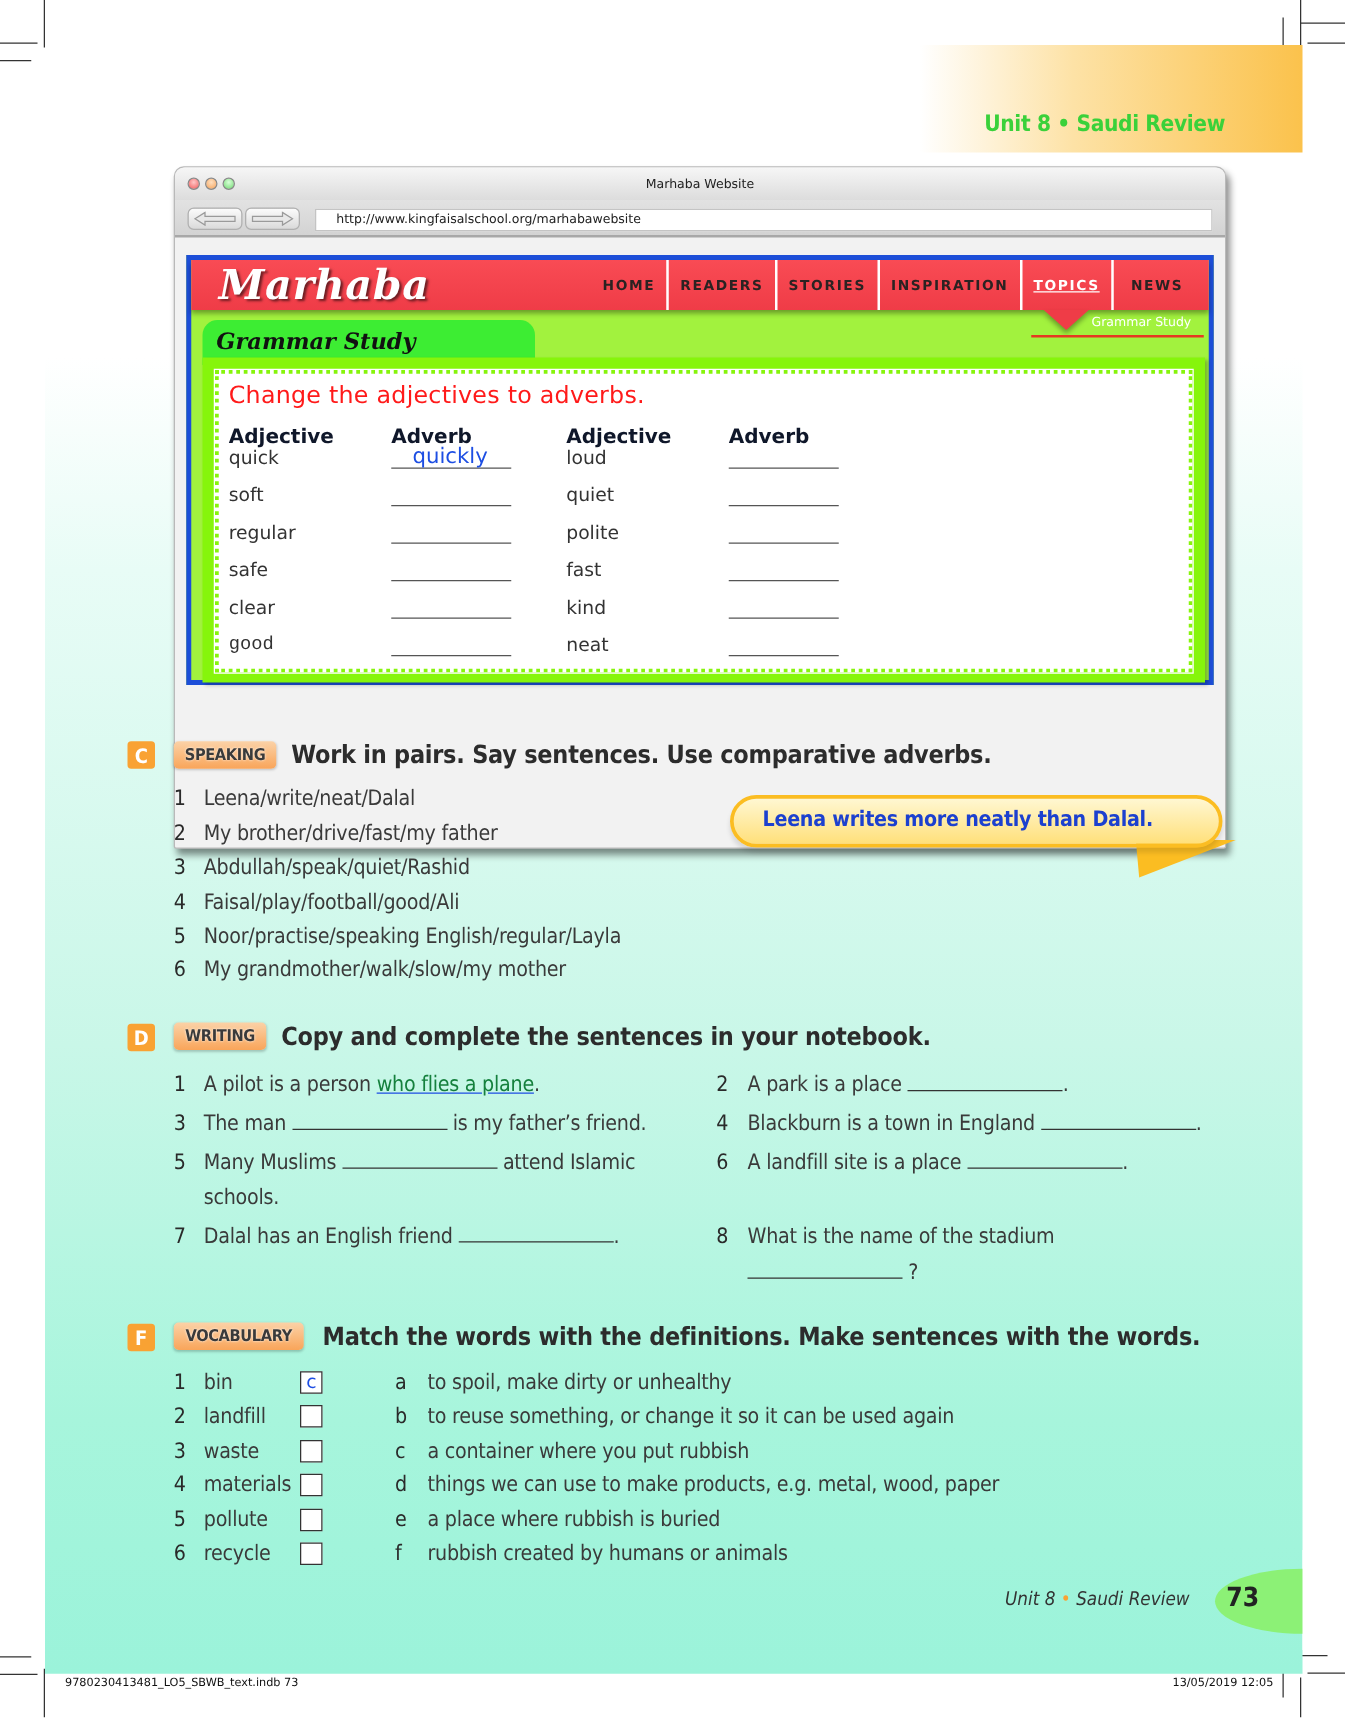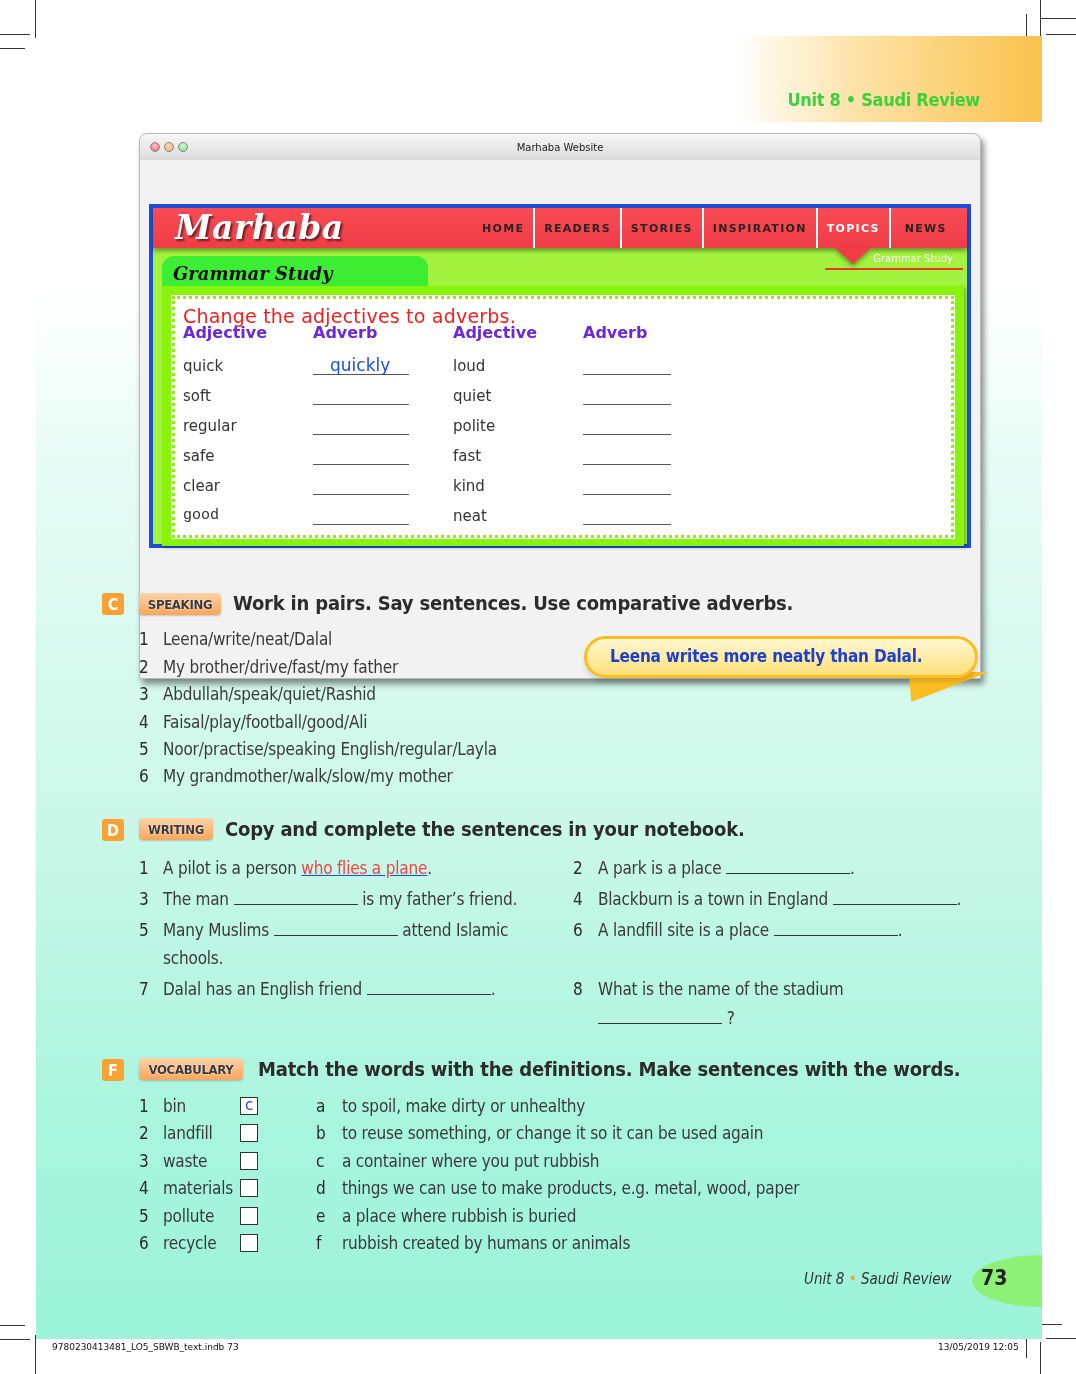--- a/index.html
+++ b/index.html
@@ -64,21 +64,21 @@
     position: absolute; left: 22px; top: 0px; font-family: "DejaVu Serif", serif; font-style: italic; font-weight: bold;
     font-size: 33px; color: #fff; text-shadow: 2px 2px 2px rgba(0,0,0,0.55); letter-spacing: 0.5px;
   }
   .nav { position: absolute; left: 320px; top: 0; height: 40px; display: flex; }
   .nav-item {
     height: 40px; display: flex; align-items: center; padding: 0 9px 0 9px;
     font-family: "DejaVu Sans", sans-serif; font-weight: bold; font-size: 11px; letter-spacing: 1.3px; color: #2b2222;
     border-right: 2px solid #fff; position: relative;
   }
   .nav-item:last-child { border-right: none; padding-left: 14px; }
-  .nav-item.active { color: #fff; }
+  .nav-item.active { color: #fff; text-decoration: underline; }
   .nav-item.active::after {
     content: ""; position: absolute; left: 50%; bottom: -16px; margin-left: -18px;
     border-left: 18px solid transparent; border-right: 18px solid transparent; border-top: 16px solid #ef3c47;
     filter: drop-shadow(0 3px 2px rgba(0,0,0,0.35));
   }
   .breadcrumb {
     position: absolute; right: 14px; top: 45px; font-size: 10px; color: #ffffff; font-family: "DejaVu Sans", sans-serif;
     padding-right: 0; 
   }
   .breadcrumb-line { position: absolute; left: 672px; top: 60px; width: 138px; height: 2px; background: #e53a21; }
@@ -94,21 +94,21 @@
     position: absolute; left: 9px; top: 78px; width: 802px; height: 260px; background: #86f50b;
     box-shadow: 2px 2px 3px rgba(0,0,0,0.25);
   }
   .panel-inner {
     position: absolute; left: 10px; top: 10px; width: 782px; height: 242px; background: #fff;
     border: 3px dotted #86f50b; outline: 1px solid #fff;
   }
   .exercise-title {
     position: absolute; left: 8px; top: 6px; font-family: "DejaVu Sans", sans-serif; font-size: 19px; color: #ff1a1a; letter-spacing: 0.2px;
   }
-  .col-head { position: absolute; top: 24px; font-weight: bold; font-size: 16px; color: #6d28d9; font-family: "DejaVu Sans", sans-serif; }
+  .col-head { position: absolute; top: 40px; font-weight: bold; font-size: 16px; color: #0f172a; font-family: "DejaVu Sans", sans-serif; }
   .cell { position: absolute; font-size: 15px; color: #333; font-family: "DejaVu Sans", sans-serif; }
   .blank { position: absolute; height: 1px; background: #555; }
   .answer { position: absolute; font-size: 17px; color: #1d4ee3; font-family: "DejaVu Sans", sans-serif; }
 
   
   .sec-letter {
     position: absolute; width: 22px; height: 22px; border-radius: 3px; background: #f9a233; color: #fff;
     font-weight: bold; font-size: 16px; display: flex; align-items: center; justify-content: center;
     font-family: "DejaVu Sans Condensed", "DejaVu Sans", sans-serif;
   }
@@ -118,21 +118,21 @@
     font-family: "DejaVu Sans Condensed", "DejaVu Sans", sans-serif; letter-spacing: -0.3px; text-shadow: 0 0 2px #fff;
     box-shadow: 0 1px 2px rgba(0,0,0,0.2);
   }
   .sec-title {
     position: absolute; font-weight: bold; font-size: 20px; color: #2c2c2c;
     font-family: "DejaVu Sans Condensed", "DejaVu Sans", sans-serif; letter-spacing: -0.2px;
   }
   .item { position: absolute; font-size: 17px; color: #3a3a3a; font-family: "DejaVu Sans Condensed", "DejaVu Sans", sans-serif; letter-spacing: -0.2px; white-space: nowrap; }
   .num { position: absolute; font-size: 17px; color: #2a2a2a; font-family: "DejaVu Sans Condensed", "DejaVu Sans", sans-serif; }
   .fill { display: inline-block; border-bottom: 1px solid #333; height: 14px; vertical-align: baseline; }
-  .fill-answer { color: #ef4444; text-decoration: underline; text-decoration-color: #1d4ee3; font-family: "DejaVu Sans Condensed", "DejaVu Sans", sans-serif; }
+  .fill-answer { color: #15803d; text-decoration: underline; text-decoration-color: #1d4ee3; font-family: "DejaVu Sans Condensed", "DejaVu Sans", sans-serif; }
 
   .bubble {
     position: absolute; left: 584px; top: 636px; width: 394px; height: 42px; border-radius: 21px;
     background: linear-gradient(#fff7d2, #ffe07a); border: 3px solid #fbbd22;
     box-shadow: 0 4px 4px rgba(0,0,0,0.12);
   }
   .bubble-tail {
     position: absolute; left: 900px; top: 672px; width: 0; height: 0;
     border-left: 20px solid transparent; border-right: 60px solid transparent; border-top: 30px solid #fbbd22;
     transform: skewX(-30deg);
@@ -176,20 +176,33 @@
   <span class="unit-header-text">Unit 8 • Saudi Review</span>
 </div>
 
 <div class="browser">
   <div class="titlebar">
     <span class="traffic red"></span>
     <span class="traffic orange"></span>
     <span class="traffic green"></span>
     <div class="window-title">Marhaba Website</div>
   </div>
+  <div class="toolbar">
+    <div class="nav-btn back">
+      <svg width="36" height="12" viewBox="0 0 36 12">
+          <path d="M2 6 L10 1 L10 4 L34 4 L34 8 L10 8 L10 11 Z" fill="#e8e8e8" stroke="#9a9a9a" stroke-width="1"></path>
+        </svg>
+    </div>
+    <div class="nav-btn fwd">
+      <svg width="36" height="12" viewBox="0 0 36 12">
+          <path d="M34 6 L26 1 L26 4 L2 4 L2 8 L26 8 L26 11 Z" fill="#e8e8e8" stroke="#9a9a9a" stroke-width="1"></path>
+        </svg>
+    </div>
+    <div class="url-bar">http://www.kingfaisalschool.org/marhabawebsite</div>
+  </div>
 
   <div class="site">
     <div class="site-header">
       <div class="logo">Marhaba</div>
       <div class="nav">
         <div class="nav-item">HOME</div>
         <div class="nav-item">READERS</div>
         <div class="nav-item">STORIES</div>
         <div class="nav-item">INSPIRATION</div>
         <div class="nav-item active">TOPICS</div>

